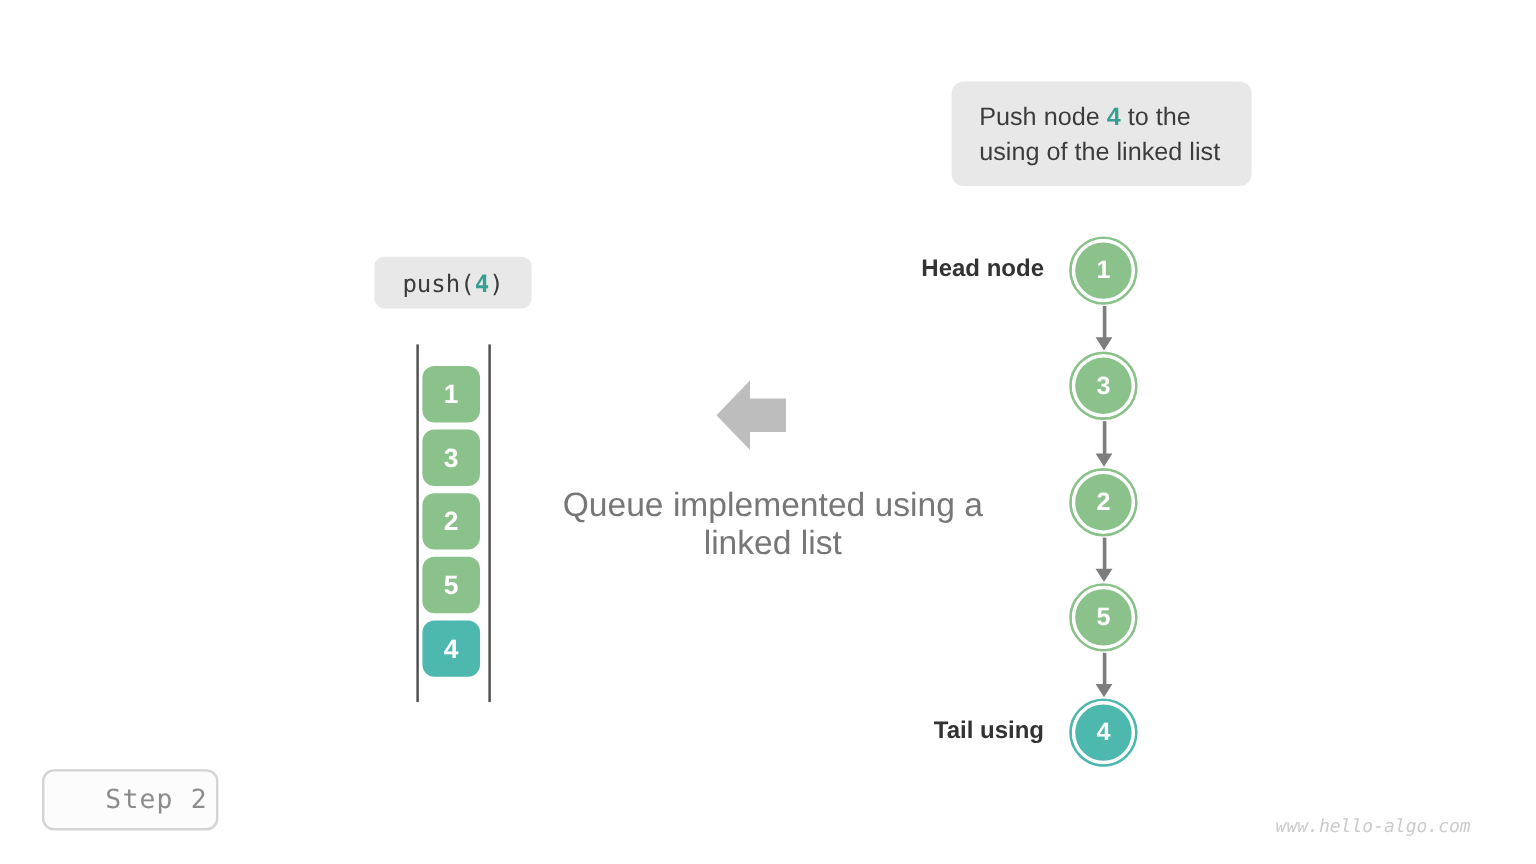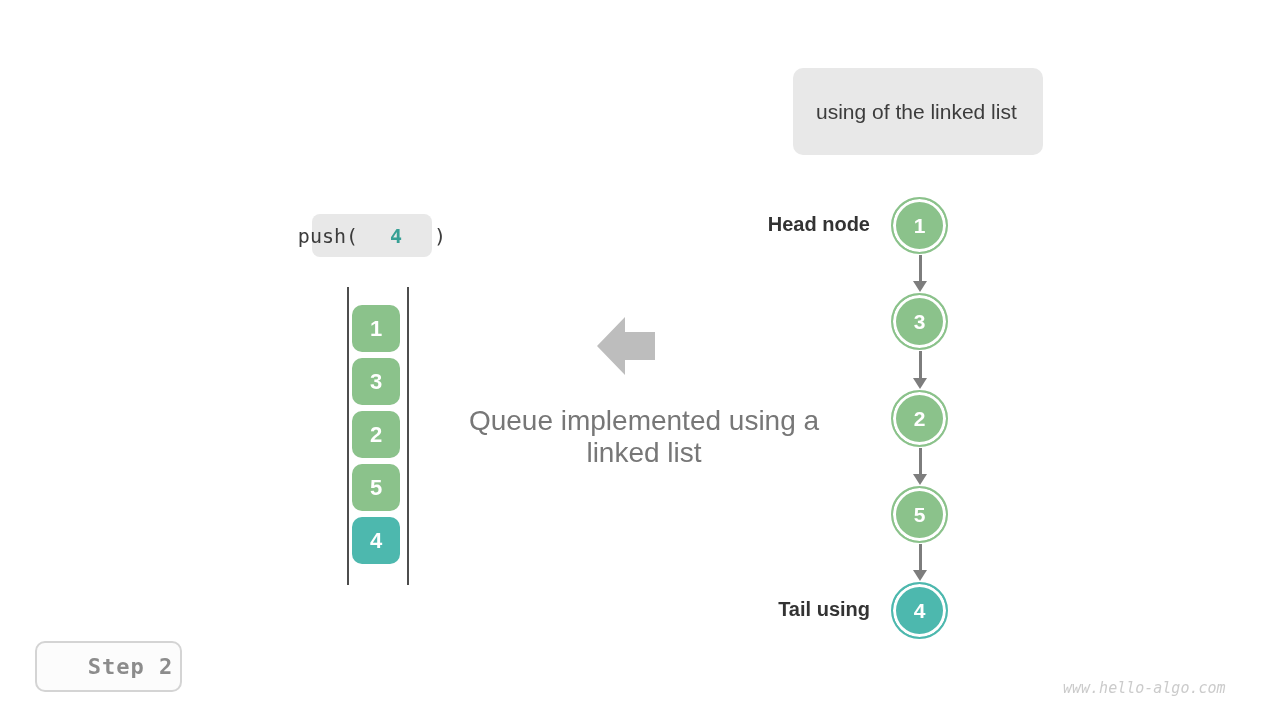--- a/index.html
+++ b/index.html
@@ -13,24 +13,24 @@
   .callout{
     left:793px;top:68px;width:250px;height:87px;box-sizing:border-box;
     background:var(--label_bg);border-radius:10px;
     display:flex;flex-direction:column;justify-content:center;
     padding-left:23px;font-size:21px;line-height:29px;color:var(--dark_text);
   }
   .hl{color:var(--accent_text);font-weight:bold;}
 
   
   .op-label{
-    left:312px;top:214px;width:120px;height:43px;
+    left:312px;top:214px;width:131px;height:43px;
     background:var(--label_bg);border-radius:8px;
     display:flex;align-items:center;justify-content:center;
-    font-family:"DejaVu Sans Mono",monospace;font-size:20px;color:var(--dark_text);gap:32px;
+    font-family:"DejaVu Sans Mono",monospace;font-size:20px;color:var(--dark_text);
   }
 
   
   .stack-line{width:2px;top:287px;height:298px;background:var(--stack_line);}
 
   
   .cell{
     left:352px;width:48px;height:47px;border-radius:10px;
     display:flex;align-items:center;justify-content:center;
     color:#ffffff;font-size:22px;font-weight:bold;
@@ -70,38 +70,41 @@
   .caption{
     left:441px;top:405px;width:406px;text-align:center;
     font-size:28px;color:var(--caption_gray);
   }
 
   
   .step{
     left:35px;top:641px;width:147px;height:51px;box-sizing:border-box;
     border:2px solid var(--step_border);background:#fcfcfc;border-radius:10px;
     display:flex;align-items:center;justify-content:center;
-    font-family:"DejaVu Sans Mono",monospace;font-weight:bold;font-size:22px;
+    font-family:"DejaVu Sans Mono",monospace;font-weight:normal;font-size:22px;
     color:var(--step_text);letter-spacing:1px;padding-left:44px;
   }
 
   
   .watermark{
     left:1063px;top:679px;
     font-family:"DejaVu Sans Mono",monospace;font-size:15px;
     color:var(--watermark_gray);
     font-style:italic;
   }
 
   .big-arrow{left:597px;top:317px;width:58px;height:58px;}
 </style>
 </head>
 <body>
 
 <div class="abs callout">
+  <div>
+    <span>Push node </span><span class="hl">4</span><span> to the</span>
+  </div>
   <div>using of the linked list</div>
 </div>
 
 <div class="abs op-label">
   <span>push(</span>
     <span class="hl">4</span>
     <span>)</span>
 </div>
 
 <div class="abs stack-line" style="left:347px"></div>

